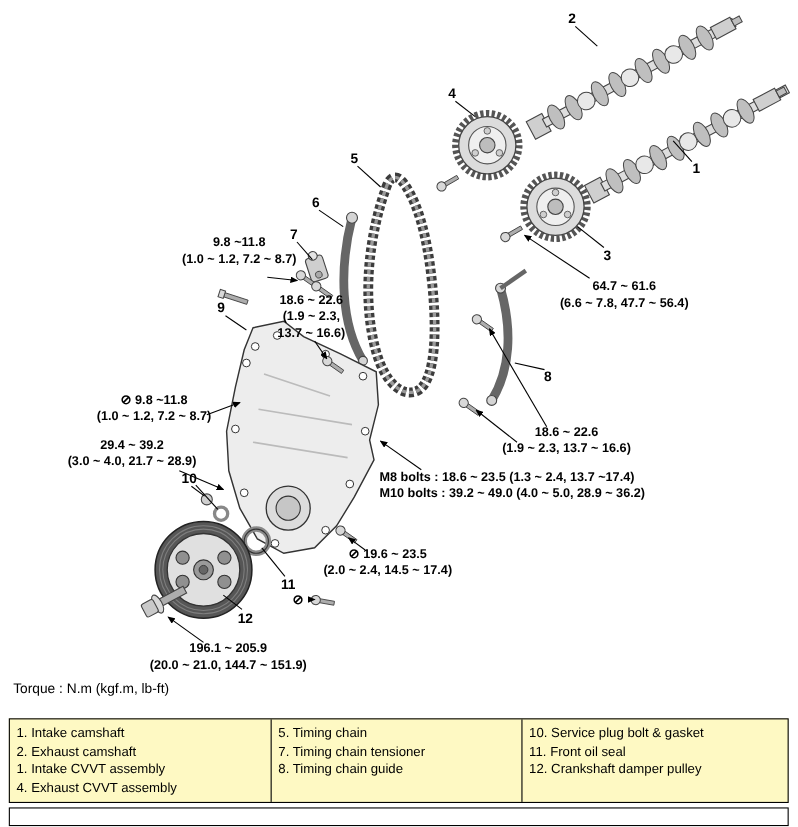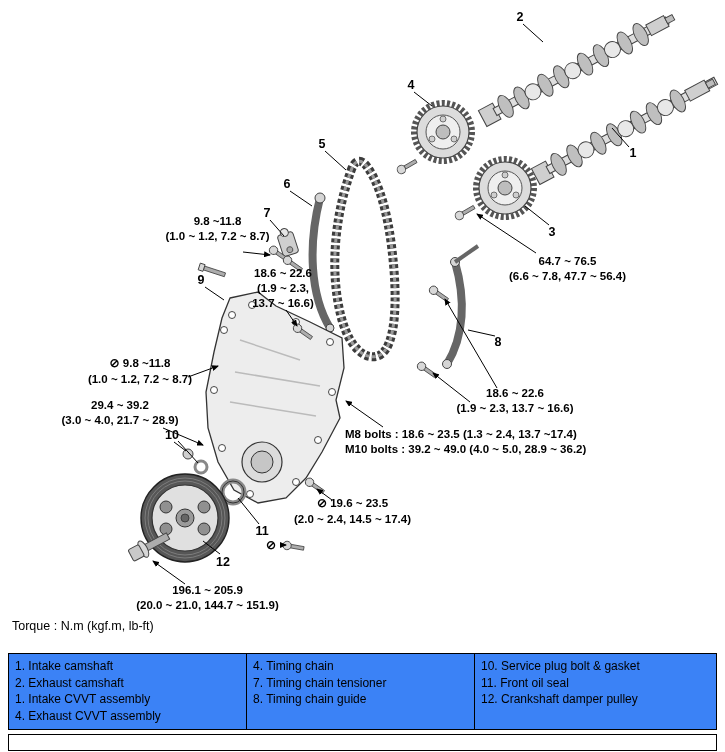--- a/index.html
+++ b/index.html
@@ -4,21 +4,21 @@
 <style>
   * { margin:0; padding:0; box-sizing:border-box; }
   html,body { background:#fff; }
   body { width:725px; height:752px; font-family:"Liberation Sans", sans-serif; color:#000; position:relative; overflow:hidden; }
   .stage { position:relative; width:725px; height:752px; background:#fff; }
   .art { position:absolute; left:0; top:0; }
   .tlabel { position:absolute; font-weight:bold; font-size:11.5px; line-height:1.32; text-align:center; white-space:nowrap; }
   .tlabel.leftalign { text-align:left; }
   .callout { position:absolute; font-size:12.5px; font-weight:bold; transform:translate(-50%,-50%); }
   .torque-note { position:absolute; left:12px; top:619px; font-weight:normal; font-size:12.5px; }
-  .legend { position:absolute; left:8px; top:653px; width:709px; border:1px solid #000; display:flex; background:#3b82f6; }
+  .legend { position:absolute; left:8px; top:653px; width:709px; border:1px solid #000; display:flex; background:#fef9c3; }
   .legend .col { padding:4px 6px 5px 6px; font-size:12px; line-height:16.5px; border-right:1px solid #000; }
   .legend .col.c1 { width:238px; }
   .legend .col.c2 { width:228px; }
   .legend .col.c3 { width:241px; border-right:none; }
   .empty-box { position:absolute; left:8px; top:734px; width:709px; height:17px; border:1px solid #000; background:#fff; }
   .noreuse { font-weight:bold; font-size:12px; }
   .freestanding-icon { position:absolute; font-size:12px; font-weight:bold; }
 </style>
 </head>
 <body>
@@ -229,21 +229,21 @@
     <div>(1.0 ~ 1.2, 7.2 ~ 8.7)</div>
   </div>
 
   <div class="tlabel" style="left:228px;top:266px;width:110px">
     <div>18.6 ~ 22.6</div>
     <div>(1.9 ~ 2.3,</div>
     <div>13.7 ~ 16.6)</div>
   </div>
 
   <div class="tlabel" style="left:470px;top:254px;width:195px">
-    <div>64.7 ~ 76.5</div>
+    <div>64.7 ~ 61.6</div>
     <div>(6.6 ~ 7.8, 47.7 ~ 56.4)</div>
   </div>
 
   <div class="tlabel" style="left:55px;top:356px;width:170px">
     <div><span class="noreuse">⊘</span> <span>9.8 ~11.8</span></div>
     <div>(1.0 ~ 1.2, 7.2 ~ 8.7)</div>
   </div>
 
   <div class="tlabel" style="left:35px;top:398px;width:170px">
     <div>29.4 ~ 39.2</div>
@@ -275,21 +275,21 @@
   <div class="torque-note">Torque : N.m (kgf.m, lb-ft)</div>
 
   <div class="legend">
     <div class="col c1">
       <div>1. Intake camshaft</div>
       <div>2. Exhaust camshaft</div>
       <div>1. Intake CVVT assembly</div>
       <div>4. Exhaust CVVT assembly</div>
     </div>
     <div class="col c2">
-      <div>4. Timing chain</div>
+      <div>5. Timing chain</div>
       <div>7. Timing chain tensioner</div>
       <div>8. Timing chain guide</div>
     </div>
     <div class="col c3">
       <div>10. Service plug bolt &amp; gasket</div>
       <div>11. Front oil seal</div>
       <div>12. Crankshaft damper pulley</div>
     </div>
   </div>
 

